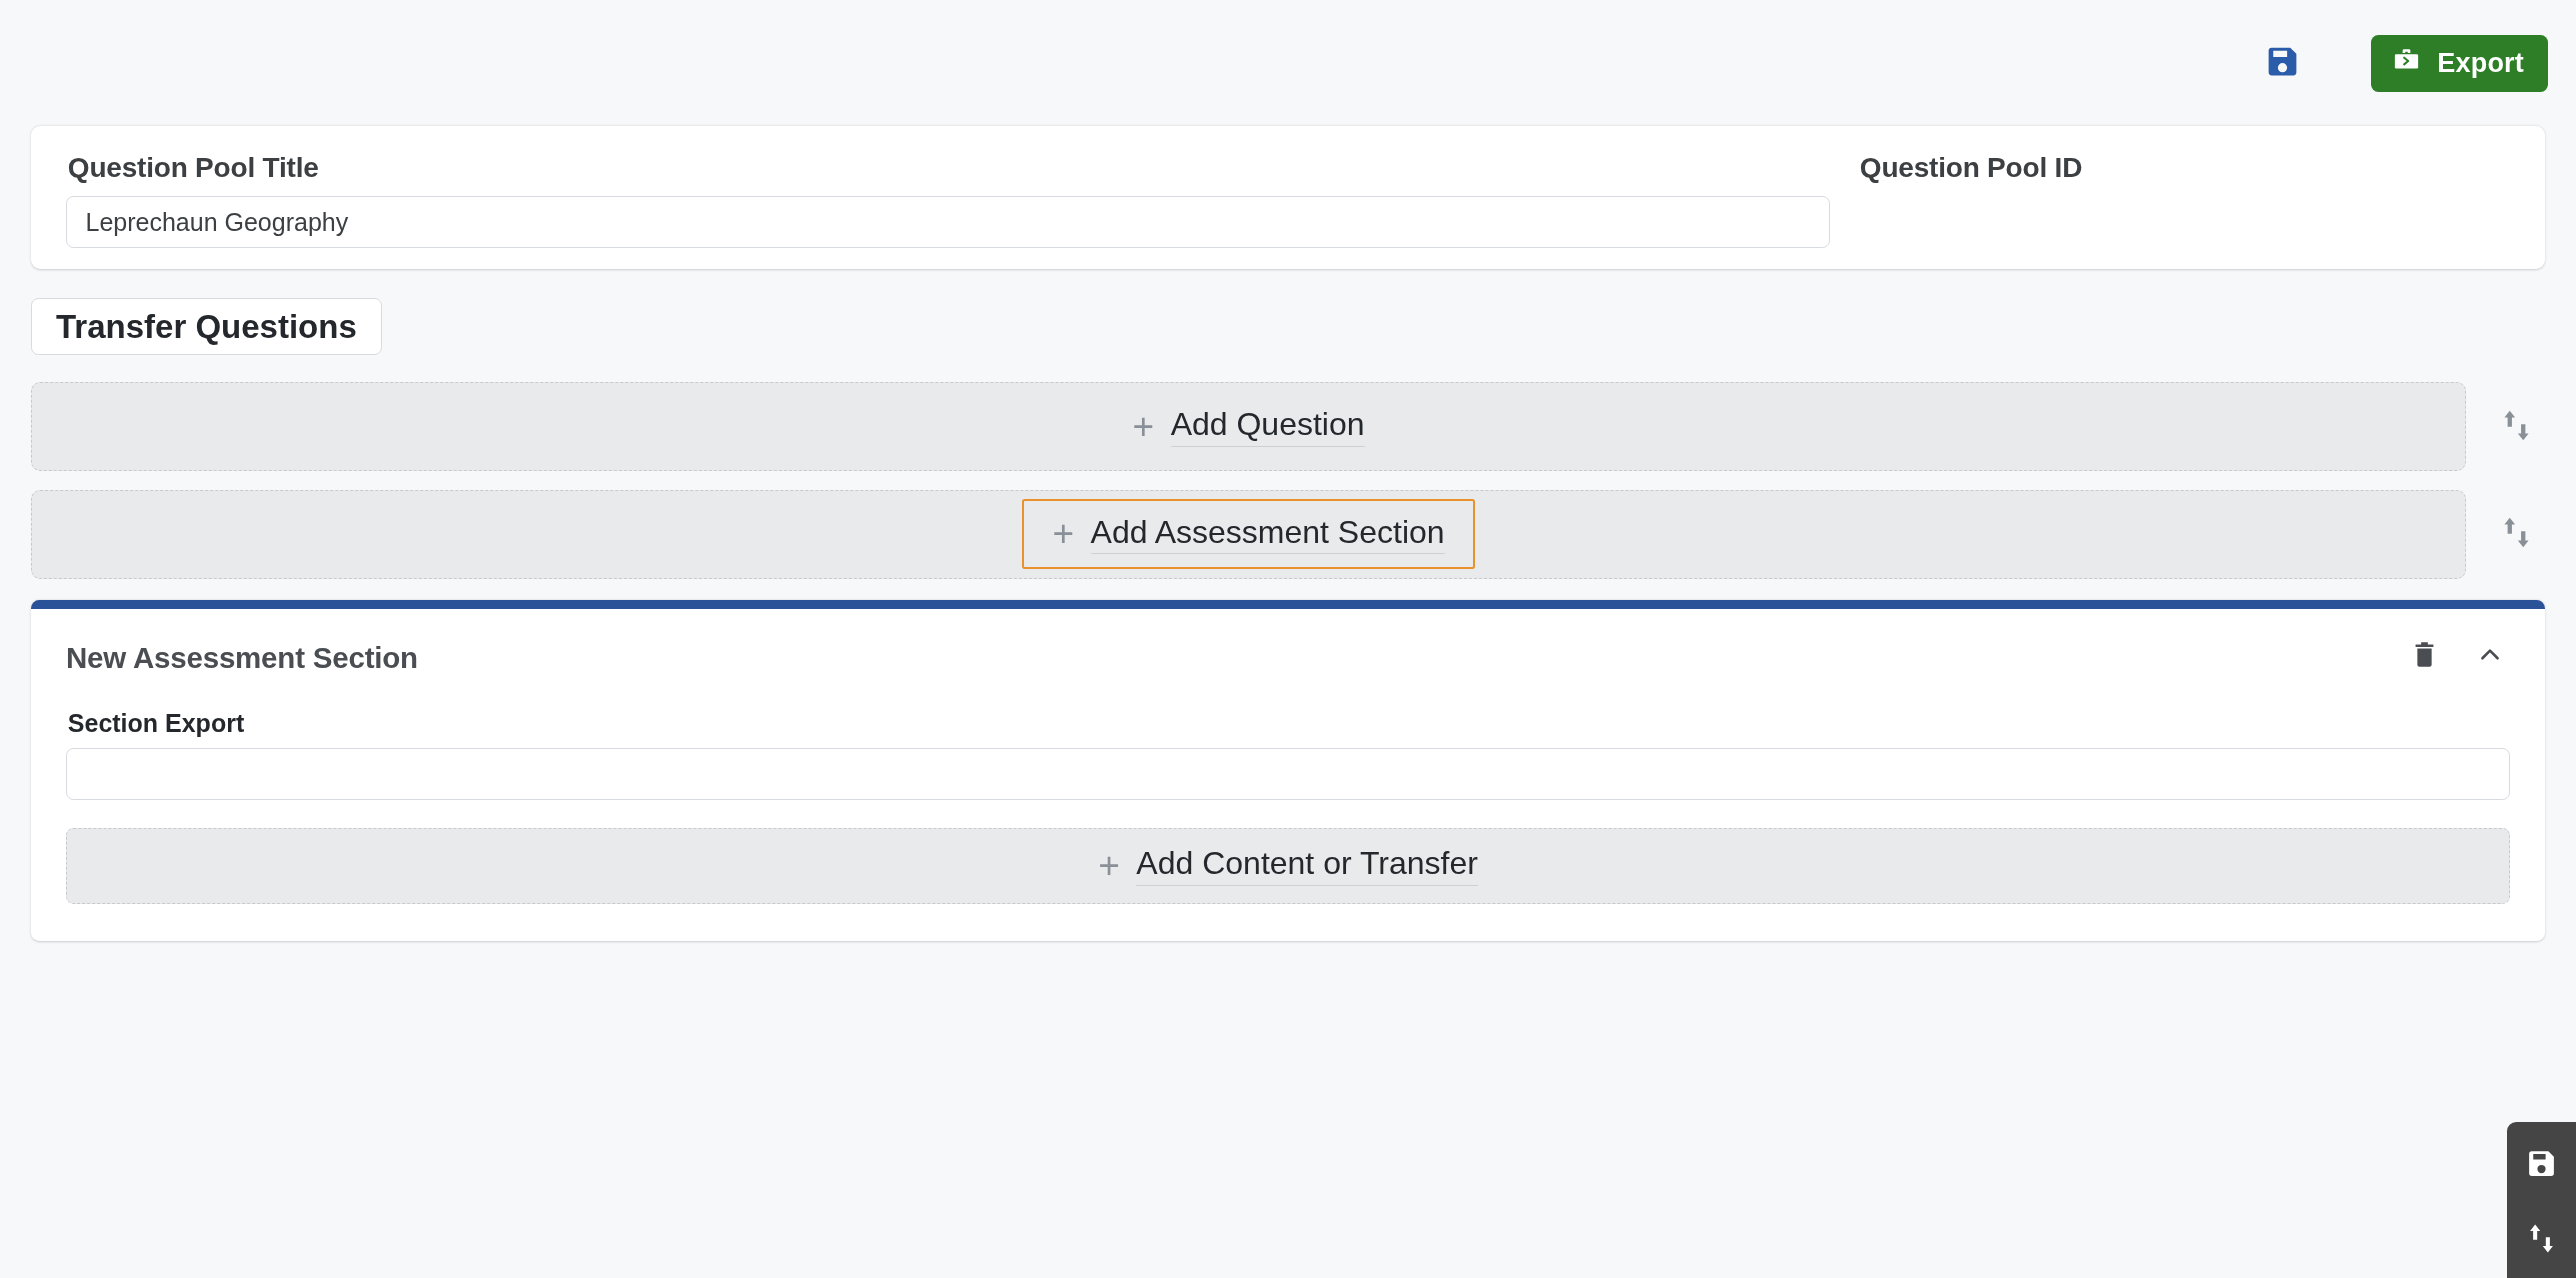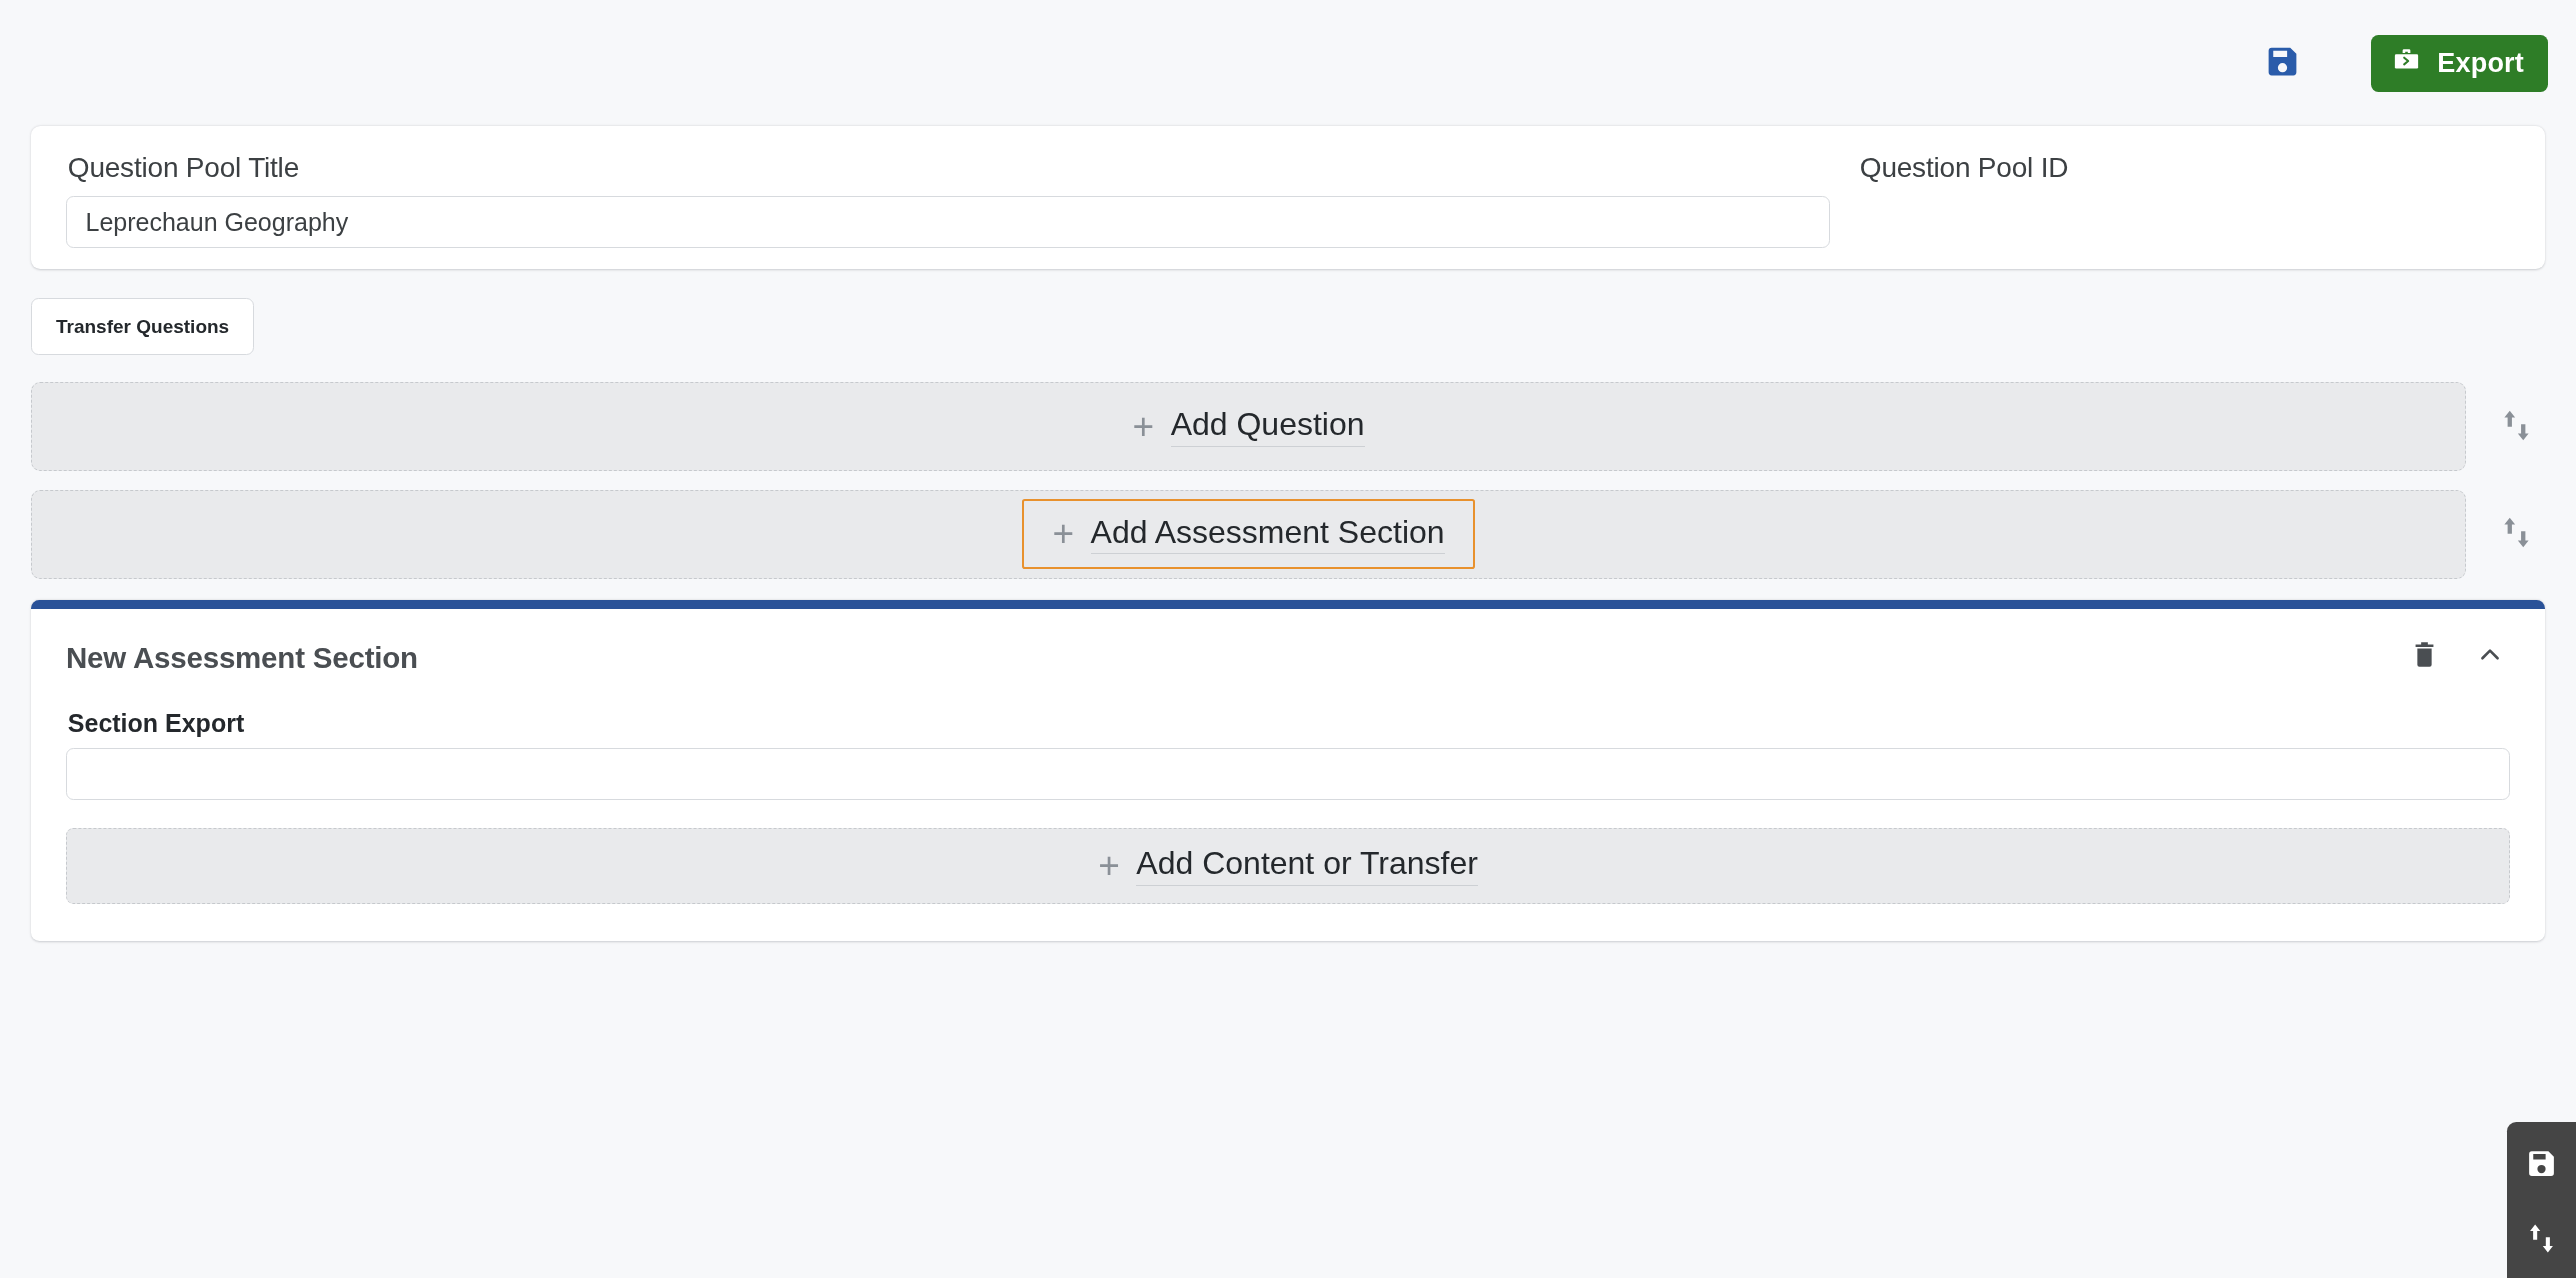--- a/index.html
+++ b/index.html
@@ -55,21 +55,21 @@
     display: flex;
     align-items: flex-start;
     padding: 26px 35px 0 35px;
     gap: 28px;
   }
   .field-title { flex: 1 1 auto; }
   .field-id    { flex: 0 0 652px; }
 
   .field-label {
     font-size: 28px;
-    font-weight: 400;
+    font-weight: 700;
     color: #3c4043;
     letter-spacing: -0.2px;
     margin: 0 0 12px 1.8px;
   }
   .text-input {
     width: 100%;
     height: 52px;
     border: 0.9px solid #d7dade;
     border-radius: 7.4px;
     background: #fff;
@@ -89,21 +89,21 @@
   .transfer-row {
     margin: 29px 31px 0 31px;
   }
   .transfer-btn {
     background: #fff;
     border: 0.9px solid #d7dade;
     border-radius: 7.4px;
     height: 57px;
     padding: 0 24px;
     font-family: "Liberation Sans", sans-serif;
-    font-size: 19px;
+    font-size: 33px;
     font-weight: 700;
     color: #24282c;
     cursor: pointer;
   }
 
   
   .add-row-wrap {
     display: flex;
     align-items: center;
     margin: 0 31px;

